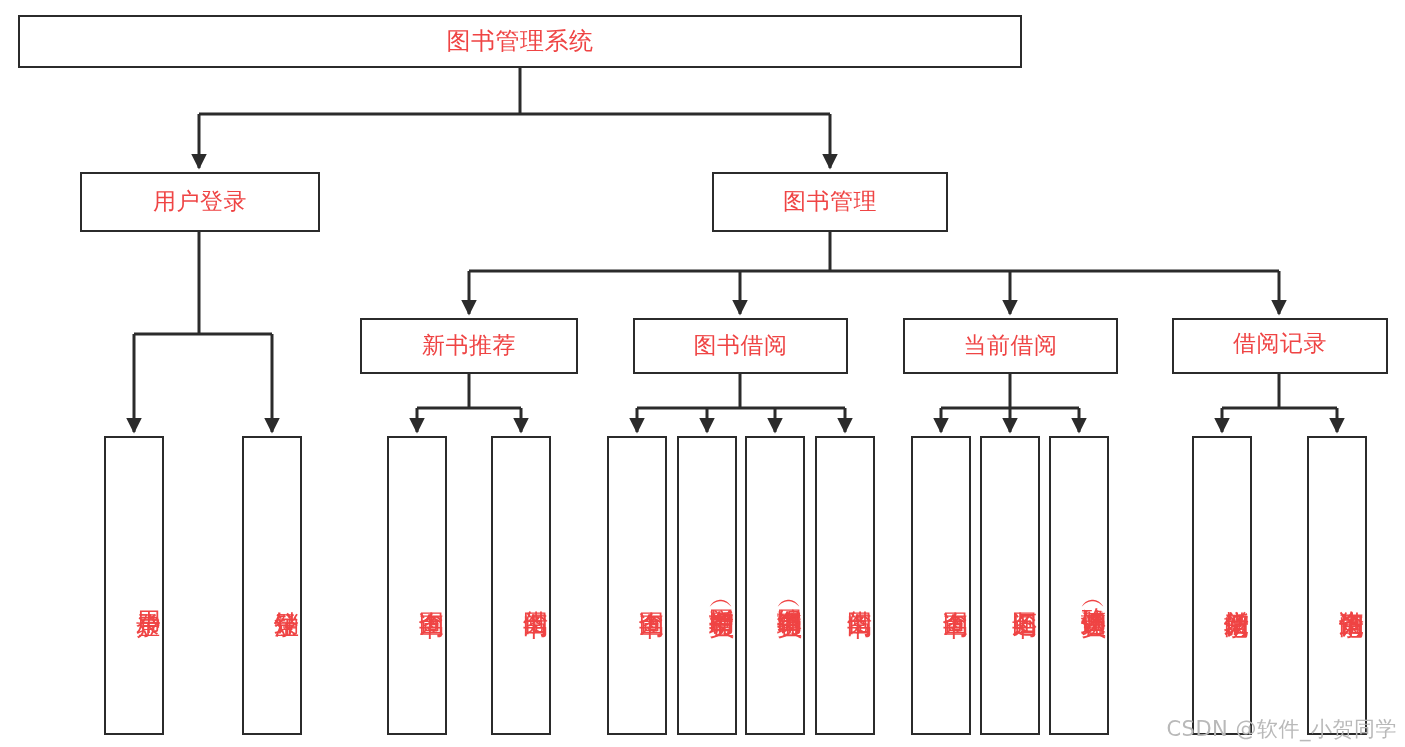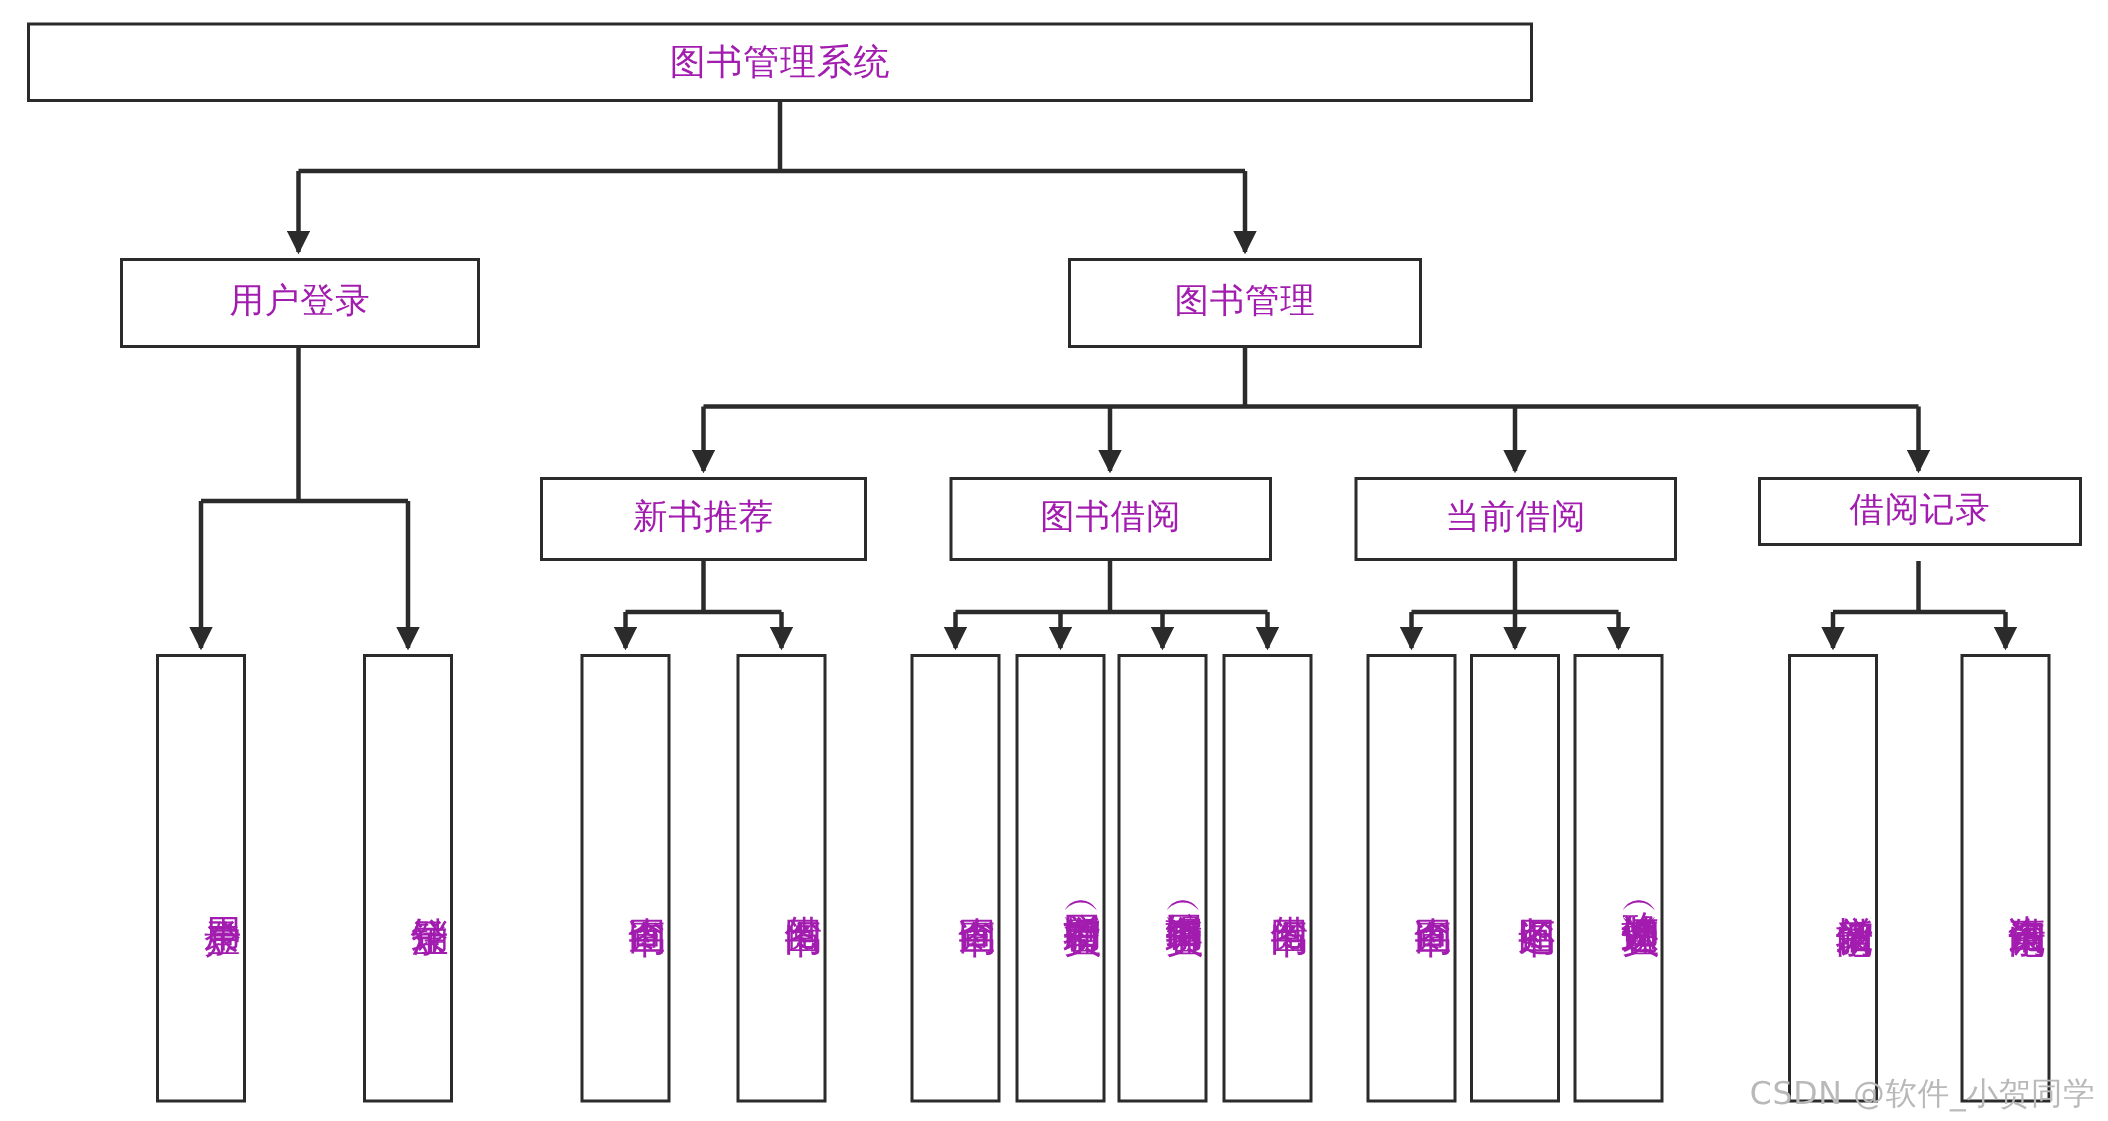--- a/index.html
+++ b/index.html
@@ -27,21 +27,21 @@
     pointer-events: none;
   }
   .node {
     position: absolute;
     box-sizing: border-box;
     border: 2.5px solid #2b2b2b;
     background: #ffffff;
     display: flex;
     align-items: center;
     justify-content: center;
-    color: #a21caf;
+    color: #ef4444;
     text-align: right;
   }
   .node.horiz {
     font-size: 23px;
     letter-spacing: 0.5px;
     line-height: 1.1;
   }
   .node.root {
     font-size: 24px;
   }
@@ -134,21 +134,21 @@
   <div class="node horiz" style="left:80px; top:172px; width:240px; height:60px;">用户登录</div>
 
   <div class="node horiz" style="left:360px; top:318px; width:218px; height:56px;">新书推荐</div>
 
   <div class="node horiz" style="left:712px; top:172px; width:236px; height:60px;">图书管理</div>
 
   <div class="node horiz" style="left:633px; top:318px; width:215px; height:56px;">图书借阅</div>
 
   <div class="node horiz" style="left:903px; top:318px; width:215px; height:56px;">当前借阅</div>
 
-  <div class="node horiz" style="left:1172px; top:318px; width:216px; height:46px;">借阅记录</div>
+  <div class="node horiz" style="left:1172px; top:318px; width:216px; height:56px;font-family:Liberation Mono, monospace;">借阅记录</div>
 
   <div class="node vert" style="left:104px; top:436px; width:60px; height:299px;">
     <span class="vtext">用户登录</span>
   </div>
 
   <div class="node vert" style="left:242px; top:436px; width:60px; height:299px;">
     <span class="vtext">注销登录</span>
   </div>
 
   <div class="node vert" style="left:387px; top:436px; width:60px; height:299px;">

